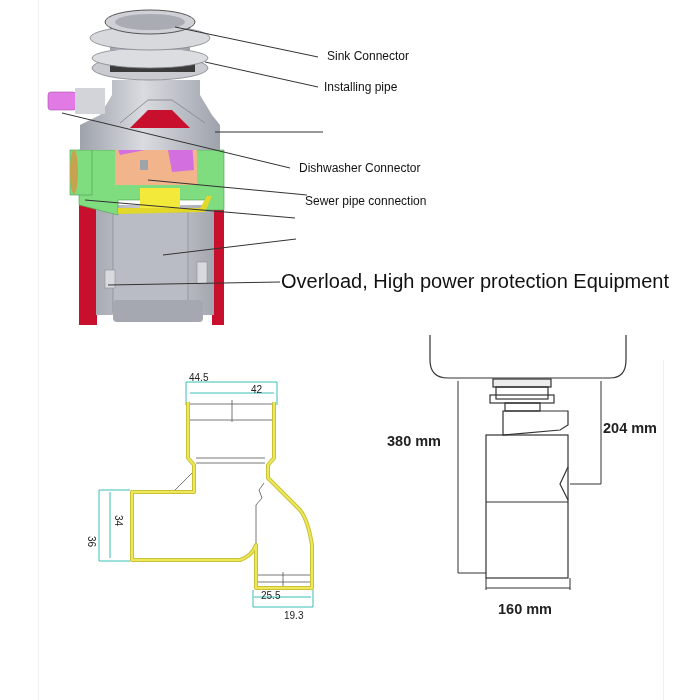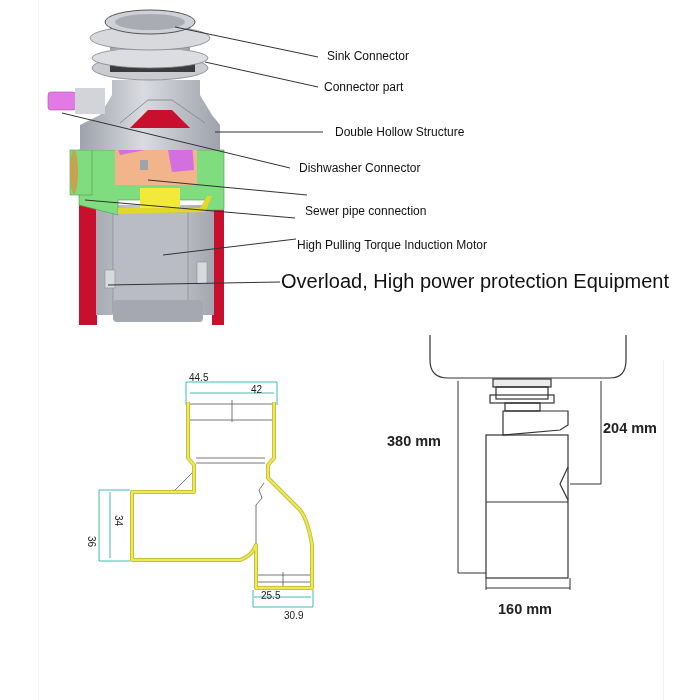--- a/index.html
+++ b/index.html
@@ -95,25 +95,23 @@
       <line x1="215" y1="132" x2="323" y2="132"></line>
       <line x1="62" y1="113" x2="290" y2="168"></line>
       <line x1="148" y1="180" x2="307" y2="195"></line>
       <line x1="85" y1="200" x2="295" y2="218"></line>
       <line x1="163" y1="255" x2="296" y2="239"></line>
       <line x1="108" y1="285" x2="280" y2="282"></line>
     </g>
   </svg>
 
   <div class="lbl" style="left:327px; top:49px">Sink Connector</div>
-  <div class="lbl" style="left:324px; top:80px">Connector part</div>
-  <div class="lbl" style="left:335px; top:125px">Double Hollow Structure</div>
+  <div class="lbl" style="left:324px; top:80px">Installing pipe</div>
   <div class="lbl" style="left:299px; top:161px">Dishwasher Connector</div>
-  <div class="lbl" style="left:305px; top:204px">Sewer pipe connection</div>
-  <div class="lbl" style="left:297px; top:238px">High Pulling Torque Induction Motor</div>
+  <div class="lbl" style="left:305px; top:194px">Sewer pipe connection</div>
   <div class="lbl big" style="left:281px; top:270px">Overload, High power protection Equipment</div>
 
   <svg width="700" height="700">
     <g stroke="#3bbfb5" stroke-width="1" fill="none">
 
       <line x1="186" y1="382" x2="277" y2="382"></line>
       <line x1="186" y1="382" x2="186" y2="405"></line>
       <line x1="277" y1="382" x2="277" y2="405"></line>
 
       <line x1="190" y1="393" x2="274" y2="393"></line>
@@ -144,21 +142,21 @@
     </g>
     <path d="M188 402 L188 458 L194 465 L194 492 L132 492 L132 560 L240 560 Q252 556 256 545 L256 588 L312 588 L312 545 Q308 520 300 510 L268 478 L268 465 L274 458 L274 402" fill="none" stroke="#c9c236" stroke-width="4" stroke-linejoin="round"></path>
     <path d="M188 402 L188 458 L194 465 L194 492 L132 492 L132 560 L240 560 Q252 556 256 545 L256 588 L312 588 L312 545 Q308 520 300 510 L268 478 L268 465 L274 458 L274 402" fill="none" stroke="#ece85a" stroke-width="2" stroke-linejoin="round"></path>
   </svg>
 
   <div class="dim" style="left:189px; top:372px">44.5</div>
   <div class="dim" style="left:251px; top:384px">42</div>
   <div class="dim" style="left:86px; top:536px; transform:rotate(90deg)">36</div>
   <div class="dim" style="left:113px; top:515px; transform:rotate(90deg)">34</div>
   <div class="dim" style="left:261px; top:590px">25.5</div>
-  <div class="dim" style="left:284px; top:610px">30.9</div>
+  <div class="dim" style="left:284px; top:610px">19.3</div>
 
   <svg width="700" height="700">
     <g stroke="#333" stroke-width="1.2" fill="none">
       <path d="M430 335 L430 360 Q430 378 448 378 L610 378 Q626 378 626 360 L626 335"></path>
       <g>
         <rect x="493" y="379" width="58" height="8" fill="#ececec"></rect>
         <rect x="496" y="387" width="52" height="12"></rect>
         <rect x="490" y="395" width="64" height="8"></rect>
         <rect x="505" y="403" width="35" height="8"></rect>
         <path d="M503 411 L568 411 L568 425 L560 430 L503 435 Z"></path>

